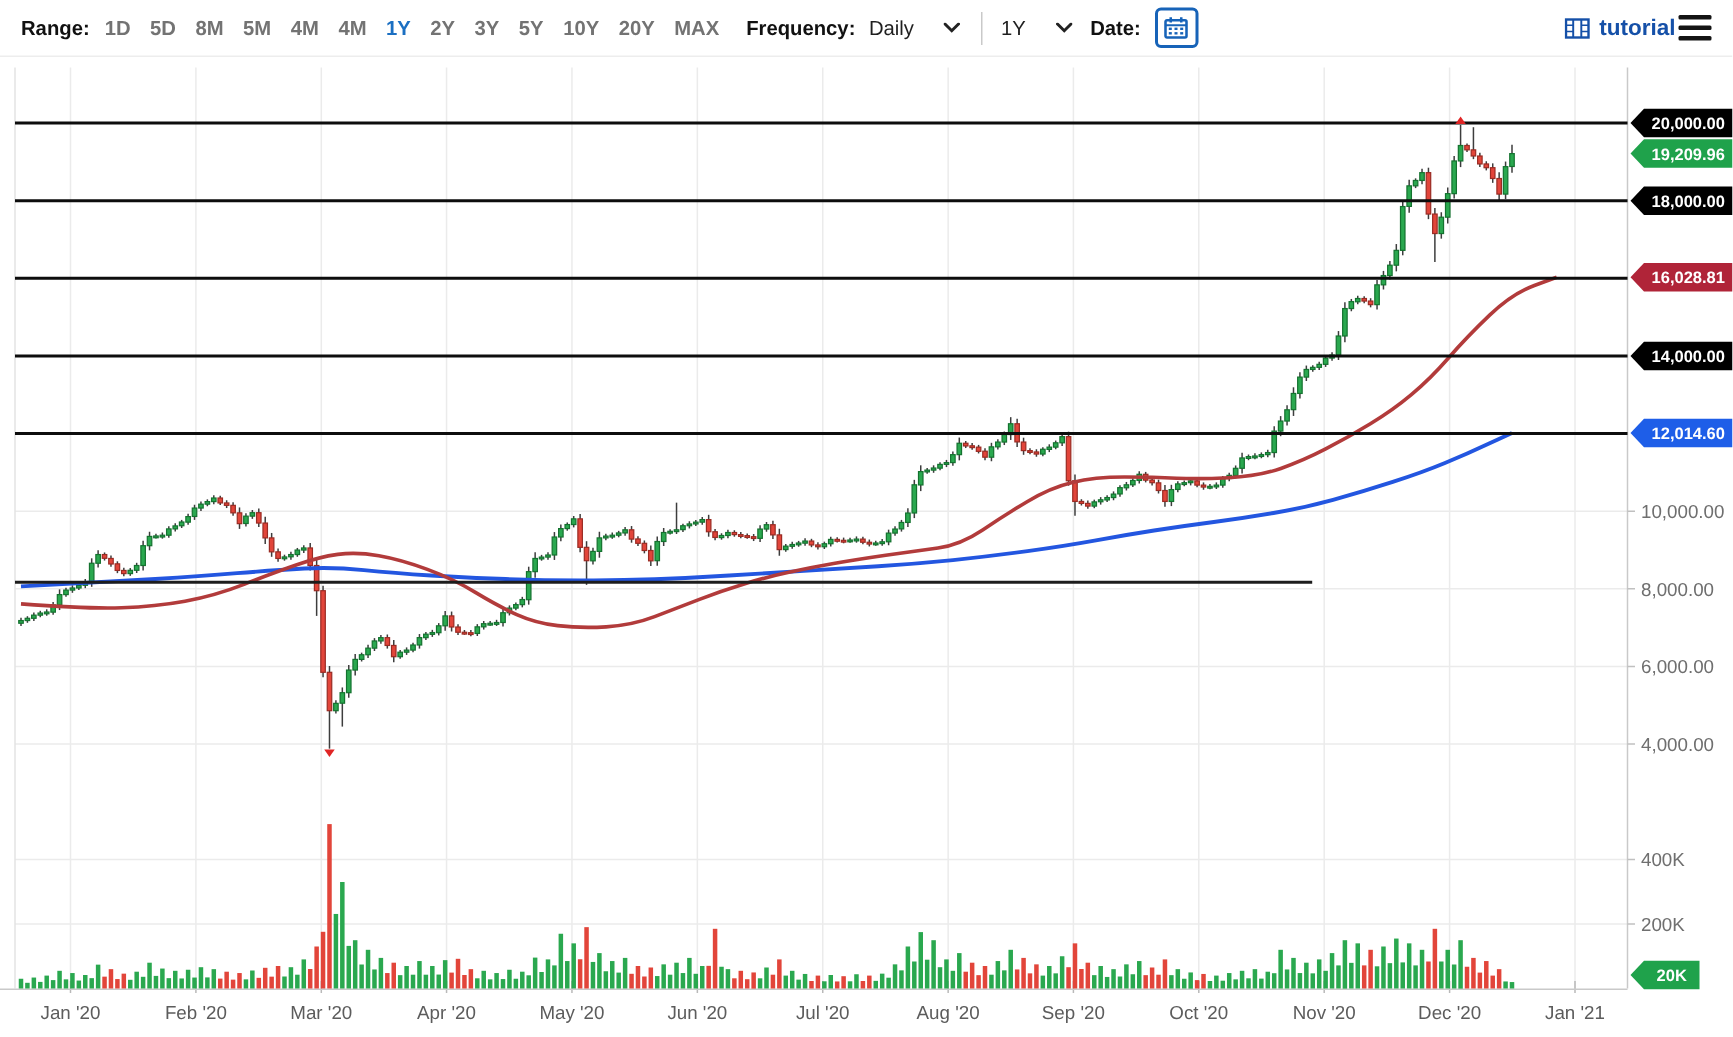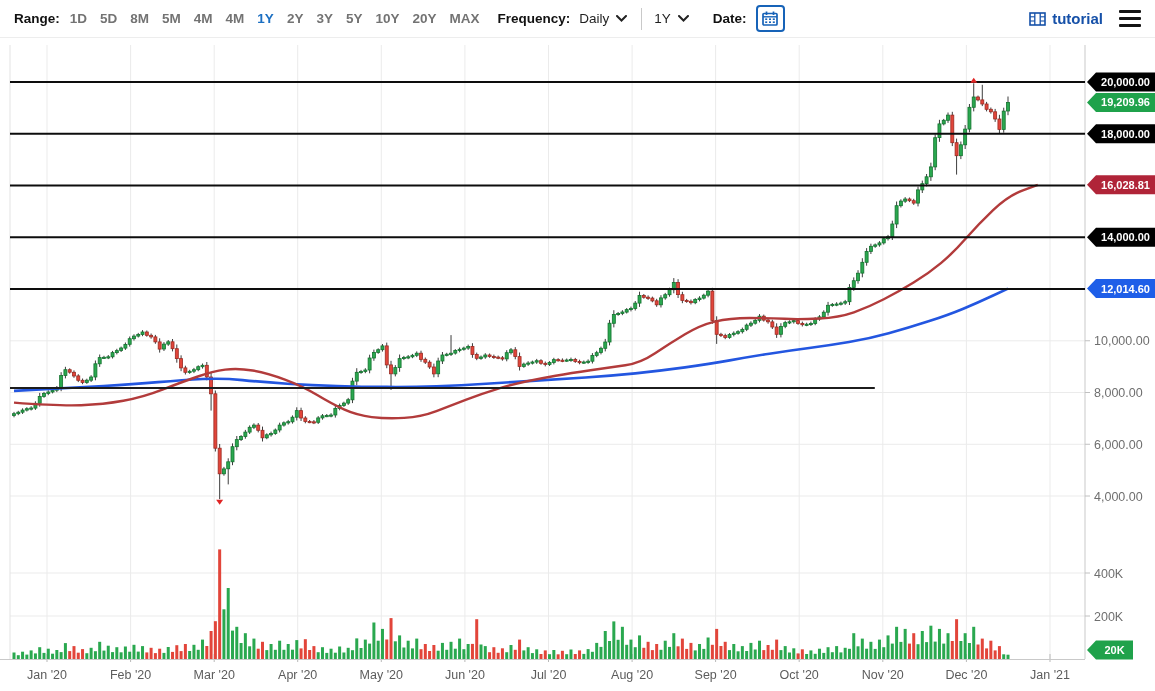--- a/index.html
+++ b/index.html
@@ -6,26 +6,26 @@
   body{width:1155px;height:691px;overflow:hidden;position:relative;
        font-family:"Liberation Sans",sans-serif;}
   .toolbar{position:absolute;top:0;left:0;width:1155px;height:38px;background:#fff;
            display:flex;align-items:center;padding-left:14px;box-sizing:border-box;
            border-bottom:1px solid #ededed;z-index:5;}
   .lbl{font-weight:700;color:#111;font-size:13.5px;}
   .range{display:flex;gap:13px;margin-left:10px;margin-right:18px;}
   .range span{font-size:13.5px;font-weight:600;color:#737373;cursor:pointer;}
   .range span.active{color:#1b6fc2;}
   .dd{background:none;border:none;font-family:inherit;font-size:13.5px;color:#1f1f1f;
-      display:inline-flex;align-items:center;gap:7px;cursor:pointer;padding:0;margin-left:9px;}
+      display:inline-flex;align-items:center;gap:20px;cursor:pointer;padding:0;margin-left:9px;}
   .divider{width:1px;height:22px;background:#c9c9c9;margin:0 12px 0 14px;display:inline-block;}
-  .datelbl{margin-left:24px;margin-right:9px;}
+  .datelbl{margin-left:12px;margin-right:9px;}
   .cal{width:29px;height:27px;border:2px solid #1763b8;border-radius:4px;background:#fff;
        display:flex;align-items:center;justify-content:center;cursor:pointer;padding:0;}
-  .right{margin-left:auto;display:flex;align-items:center;gap:14px;margin-right:12px;}
+  .right{margin-left:auto;display:flex;align-items:center;margin-right:12px;}
   .tut{display:flex;align-items:center;gap:6px;color:#1550a8;font-weight:700;
        font-size:15px;text-decoration:none;cursor:pointer;}
   .burger{display:flex;flex-direction:column;gap:3.5px;cursor:pointer;padding:2px;}
   .burger i{display:block;width:22px;height:3.6px;background:#141414;border-radius:1px;}
   #chart{position:absolute;top:0;left:0;width:1155px;height:691px;z-index:1;}
 </style>
 </head>
 <body>
 
 <div id="chart"><svg width="1155" height="691" viewBox="0 0 1155 691" font-family="Liberation Sans, sans-serif">

